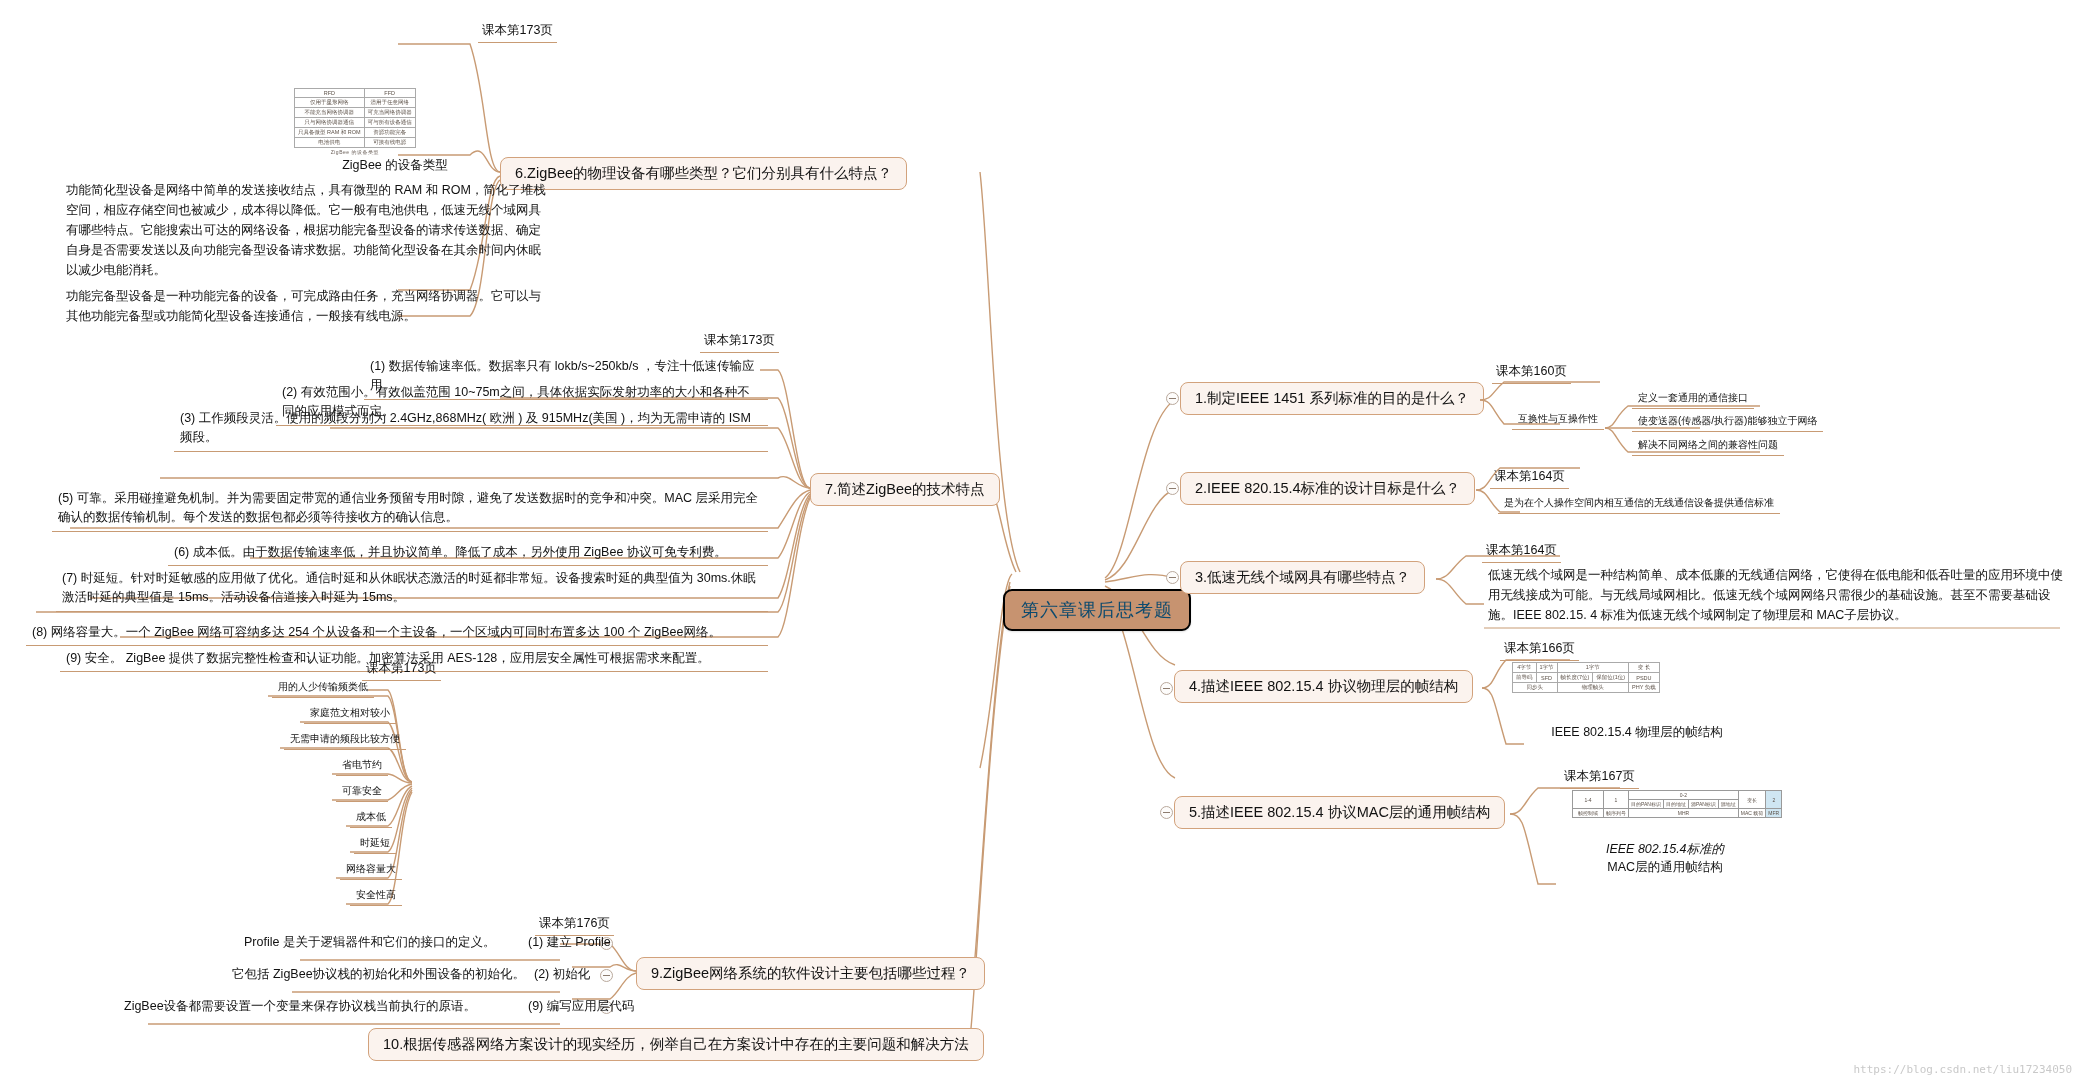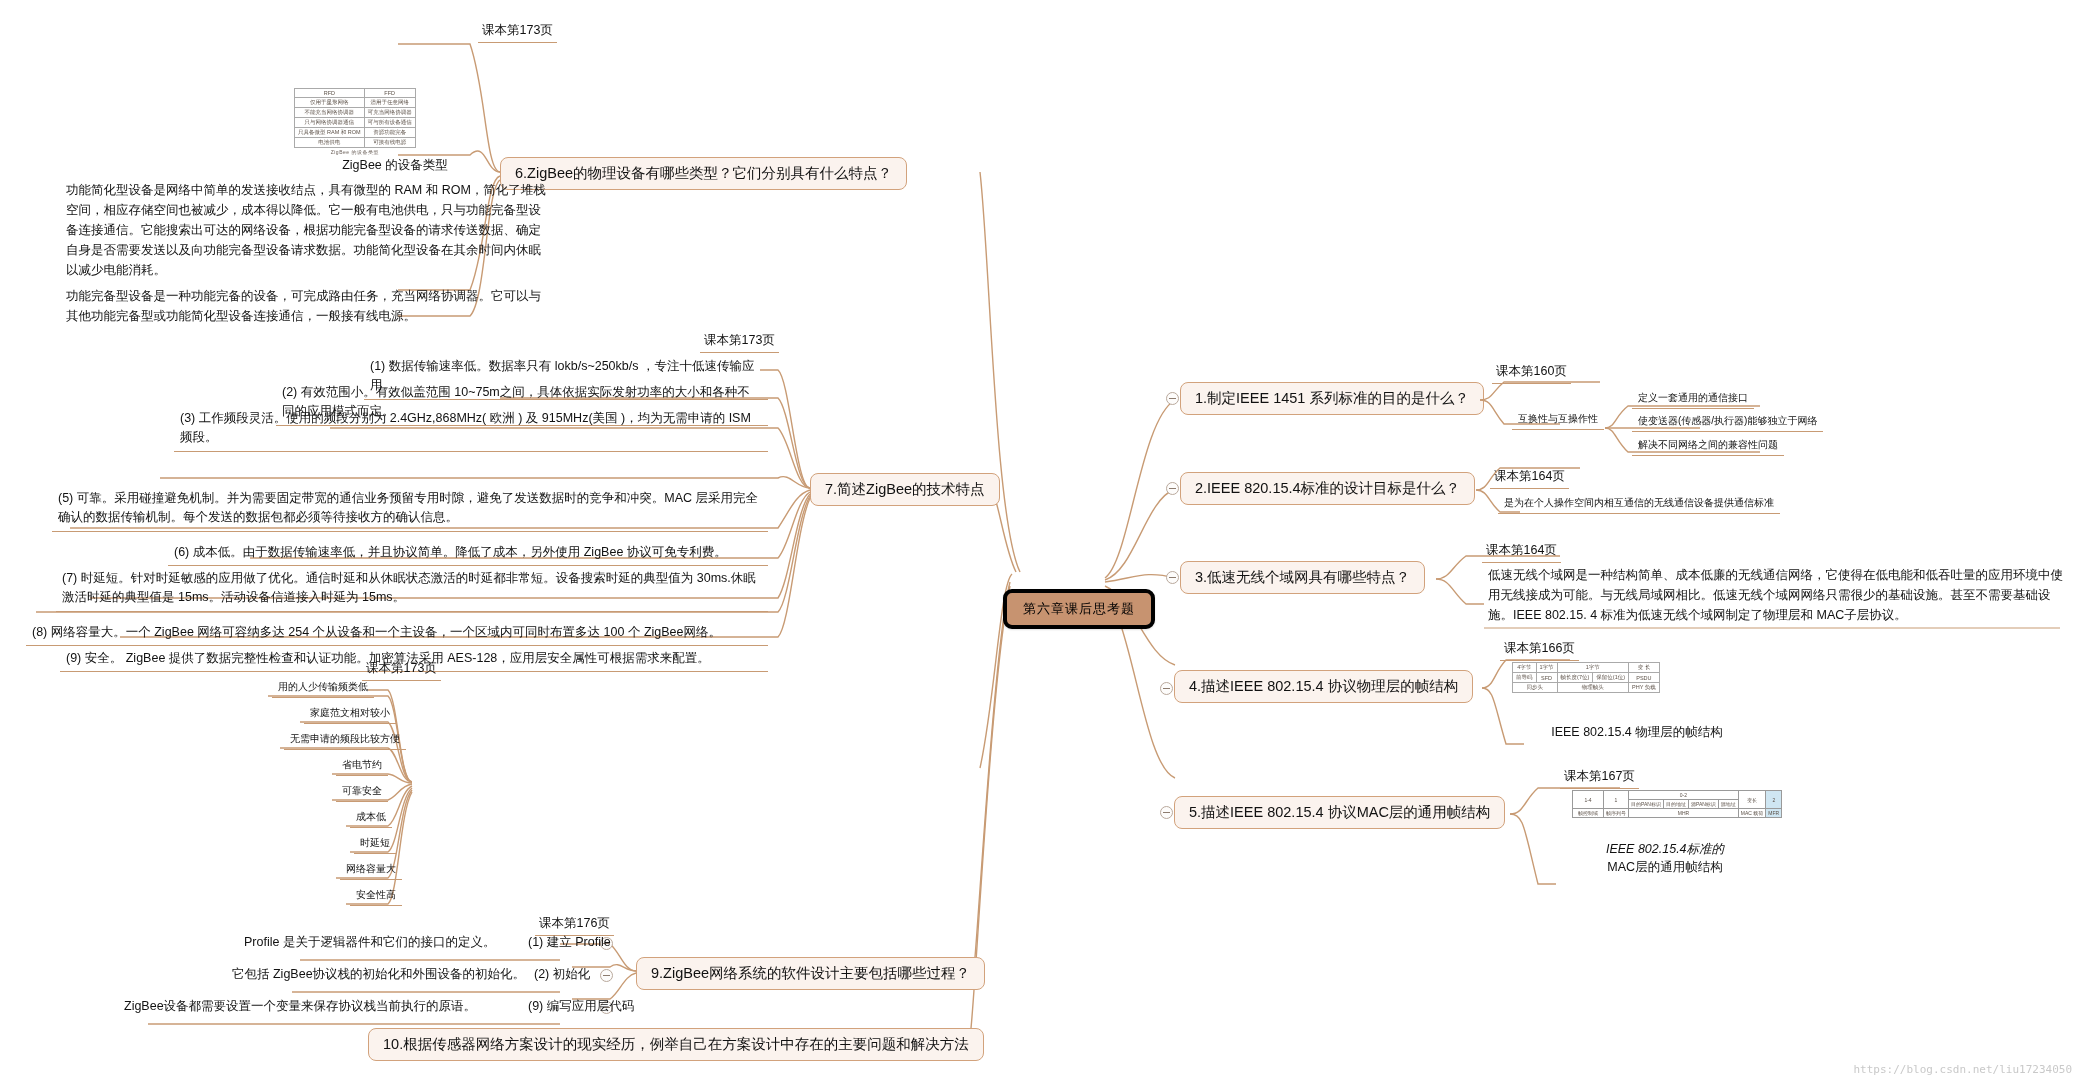--- a/index.html
+++ b/index.html
@@ -10,23 +10,23 @@
     color:#1a1a1a;
     -webkit-font-smoothing:none;
   }
   #canvas{position:absolute;left:0;top:0;width:2080px;height:1082px;}
   svg.links{position:absolute;left:0;top:0;width:2080px;height:1082px;pointer-events:none;}
 
   
   .node{position:absolute;box-sizing:border-box;white-space:nowrap;}
 
   .root{
-    background:#c79370;color:#000000;border-radius:9px;
-    padding:7px 16px;font-size:13px;letter-spacing:1px;
-    border:4px solid #000000;
+    background:#c79370;color:#0c4a6e;border-radius:9px;
+    padding:7px 16px;font-size:18px;letter-spacing:1px;
+    border:2px solid #000000;
     box-shadow:0 1px 2px rgba(0,0,0,.12);
   }
 
   .q-node{
     background:#fbf3ee;border:1px solid #d2a27c;border-radius:8px;
     padding:6px 14px;font-size:14.5px;color:#111;
   }
 
   
   .leaf{
@@ -242,21 +242,21 @@
       <tr>
             <td>电池供电</td>
           <td>可接有线电源</td>
           </tr>
     </tbody>
       </table>
     <div class="tbl-under">ZigBee 的设备类型</div>
   </div>
   <div class="node caption" style="left:300px;top:156px;width:190px;">ZigBee 的设备类型</div>
 
-  <div class="node plain" style="left:66px;top:180px;width:480px;">功能简化型设备是网络中简单的发送接收结点，具有微型的 RAM 和 ROM，简化了堆栈空间，相应存储空间也被减少，成本得以降低。它一般有电池供电，只与功能完备型设备连接通信。它能搜索出可达的网络设备，根据功能完备型设备的请求传送数据、确定自身是否需要发送以及向功能完备型设备请求数据。功能简化型设备在其余时间内休眠以减少电能消耗。</div>
+  <div class="node plain" style="left:66px;top:180px;width:480px;">功能简化型设备是网络中简单的发送接收结点，具有微型的 RAM 和 ROM，简化了堆栈空间，相应存储空间也被减少，成本得以降低。它一般有电池供电，低速无线个域网具有哪些特点。它能搜索出可达的网络设备，根据功能完备型设备的请求传送数据、确定自身是否需要发送以及向功能完备型设备请求数据。功能简化型设备在其余时间内休眠以减少电能消耗。</div>
   <div class="node plain" style="left:66px;top:286px;width:480px;">功能完备型设备是一种功能完备的设备，可完成路由任务，充当网络协调器。它可以与其他功能完备型或功能简化型设备连接通信，一般接有线电源。</div>
 
   <div class="node q-node" style="left:810px;top:473px;">7.简述ZigBee的技术特点</div>
   <div class="node page-label" style="left:700px;top:332px;">课本第173页</div>
   <svg class="links" viewBox="0 0 2080 1082">
     <g fill="none" stroke="#c89b74" stroke-width="1.4">
       <path d="M810 488 C796 488 790 380 778 370 L760 370"></path>
       <path d="M810 488 C796 488 790 410 778 398 L500 398"></path>
       <path d="M810 488 C796 488 790 440 778 428 L330 428"></path>
       <path d="M810 488 C796 488 790 472 778 478 L160 478"></path>

